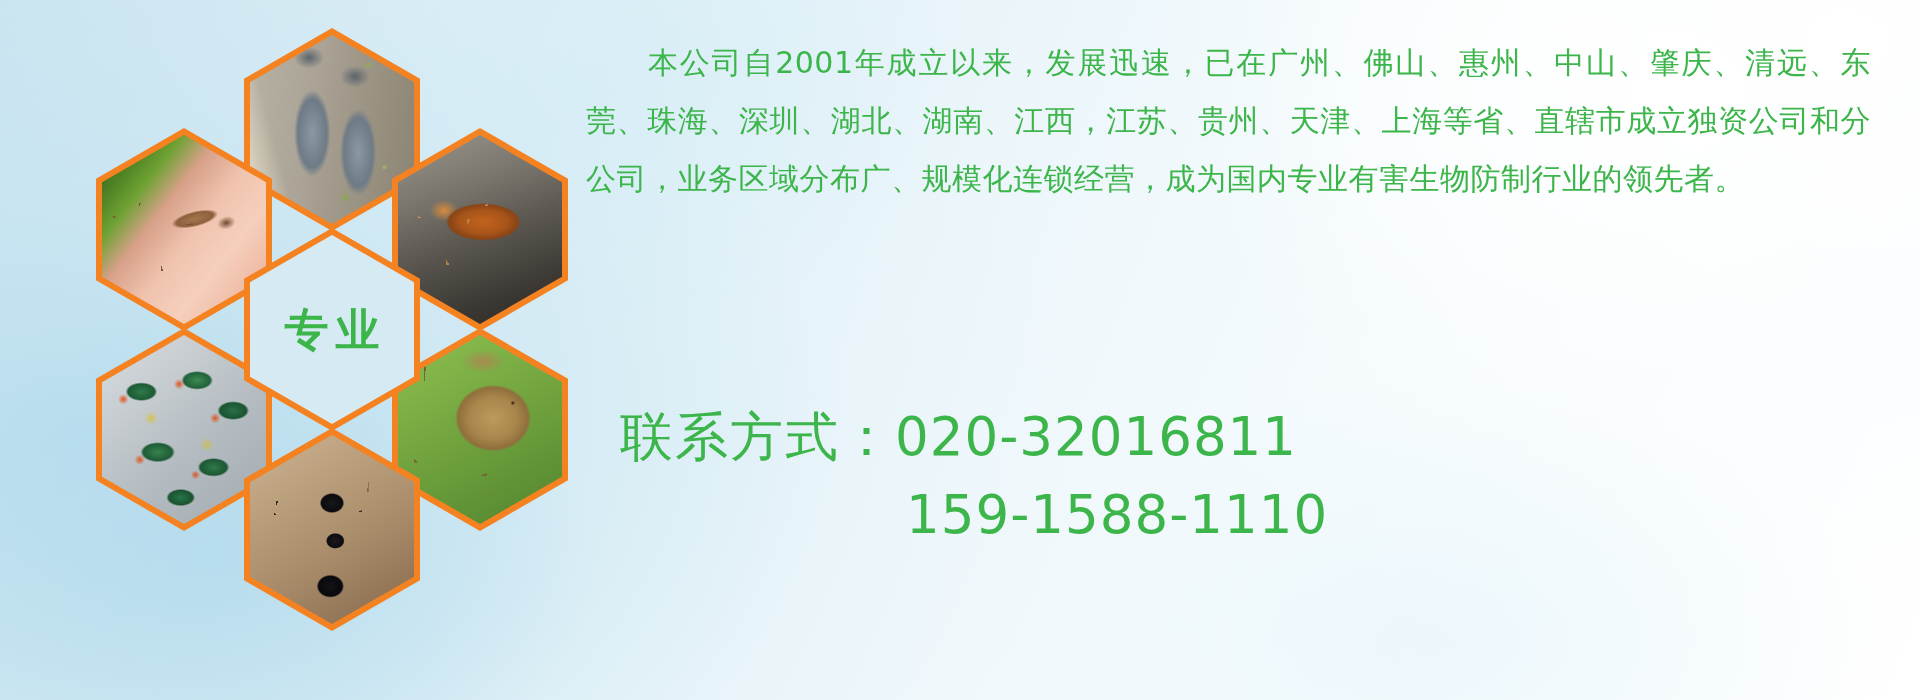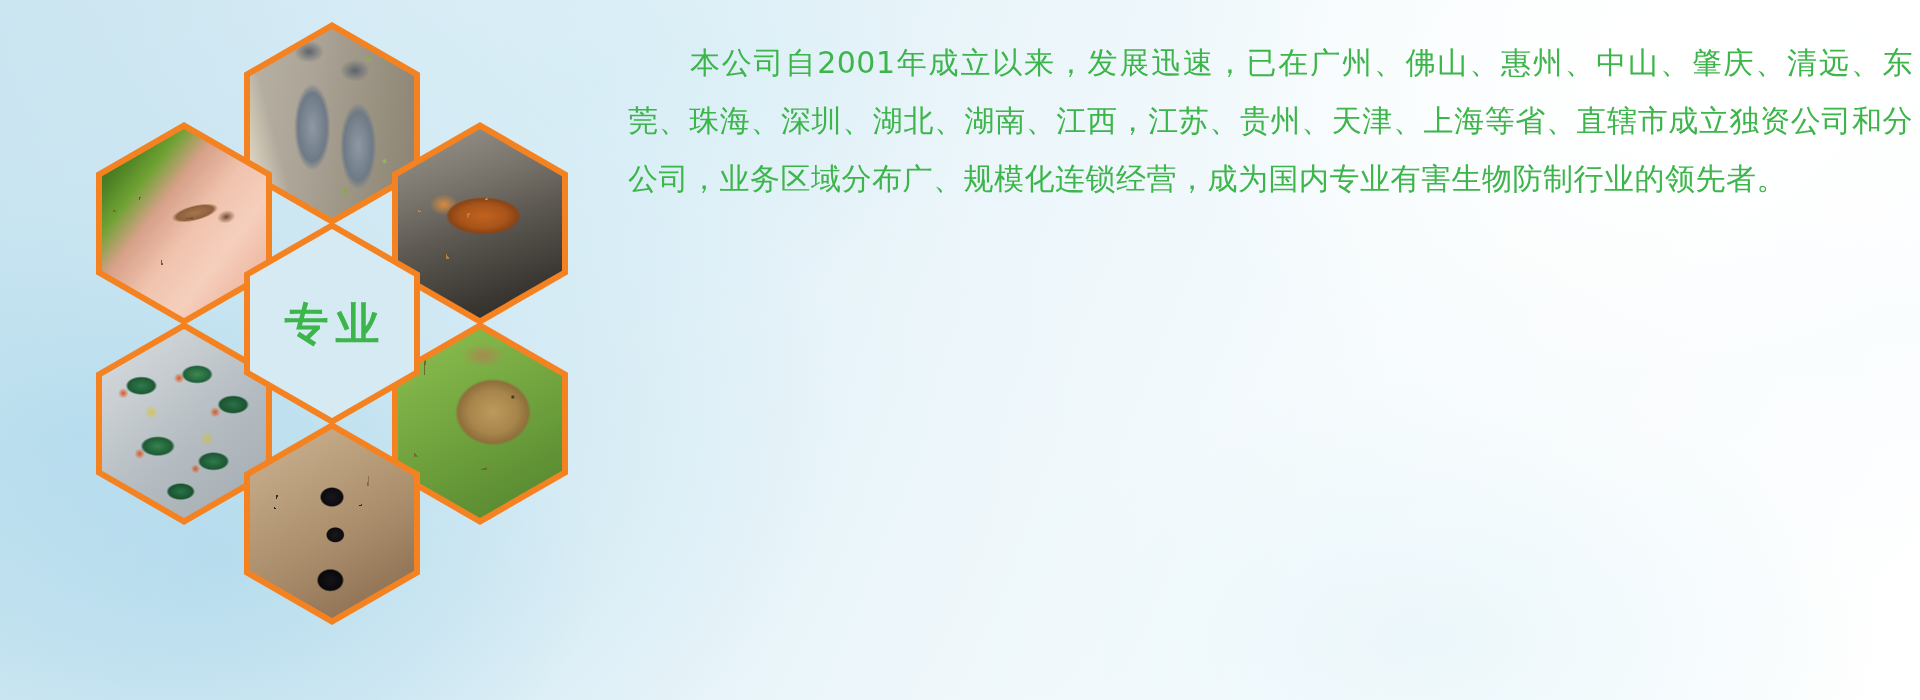--- a/index.html
+++ b/index.html
@@ -26,21 +26,21 @@
   }
   .wash.w1 { left: -160px; top: 300px;  width: 760px; height: 520px; background: radial-gradient(closest-side, rgba(170,214,234,0.55), rgba(170,214,234,0)); }
   .wash.w2 { left: 250px;  top: -180px; width: 700px; height: 520px; background: radial-gradient(closest-side, rgba(210,236,246,0.55), rgba(210,236,246,0)); }
   .wash.w3 { left: 980px;  top: 380px;  width: 900px; height: 520px; background: radial-gradient(closest-side, rgba(232,246,251,0.75), rgba(232,246,251,0)); }
   .wash.w4 { left: 1250px; top: -220px; width: 820px; height: 620px; background: radial-gradient(closest-side, rgba(255,255,255,0.95), rgba(255,255,255,0)); }
 
   
   #hex-cluster {
     position: absolute;
     left: 88px;
-    top: 8px;
+    top: 14px;
     width: 500px;
     height: 560px;
   }
   .hex {
     position: absolute;
     width: 176px;
     height: 203px;
     -webkit-clip-path: polygon(50% 0%, 100% 25%, 100% 75%, 50% 100%, 0% 75%, 0% 25%);
     clip-path: polygon(50% 0%, 100% 25%, 100% 75%, 50% 100%, 0% 75%, 0% 25%);
     background: #f58220; 
@@ -213,21 +213,21 @@
     background:
       radial-gradient(circle 3px at 70% 36%, #241c10, rgba(36,28,16,0) 80%),
       linear-gradient(42deg, rgba(120,96,52,0.9) 0 3px, rgba(0,0,0,0) 3px) 16% 54%/40% 30% no-repeat,
       linear-gradient(-22deg, rgba(120,96,52,0.9) 0 3px, rgba(0,0,0,0) 3px) 18% 66%/44% 26% no-repeat,
       linear-gradient(96deg, rgba(110,88,48,0.85) 0 3px, rgba(0,0,0,0) 3px) 24% 16%/34% 26% no-repeat;
   }
 
   
   #copy {
     position: absolute;
-    left: 628px;
+    left: 586px;
     top: 34px;
     width: 1290px;
   }
   #about-paragraph {
     color: #3cb54a;
     font-size: 30px;
     line-height: 58px;
     font-weight: 500;
     text-align: justify;
     text-align-last: left;
@@ -310,14 +310,22 @@
         </div>
       </div>
     </div>
 
   </div>
 
   <div id="copy">
     <p id="about-paragraph">本公司自2001年成立以来，发展迅速，已在广州、佛山、惠州、中山、肇庆、清远、东莞、珠海、深圳、湖北、湖南、江西，江苏、贵州、天津、上海等省、直辖市成立独资公司和分公司，业务区域分布广、规模化连锁经营，成为国内专业有害生物防制行业的领先者。</p>
   </div>
 
+  <div id="contact-block">
+    <div class="contact-line">
+      <span class="contact-label">联系方式：</span><span>020-32016811</span>
+    </div>
+    <div class="contact-line second">
+      <span>159-1588-1110</span>
+    </div>
+  </div>
 
 </div>
 
 </body></html>

